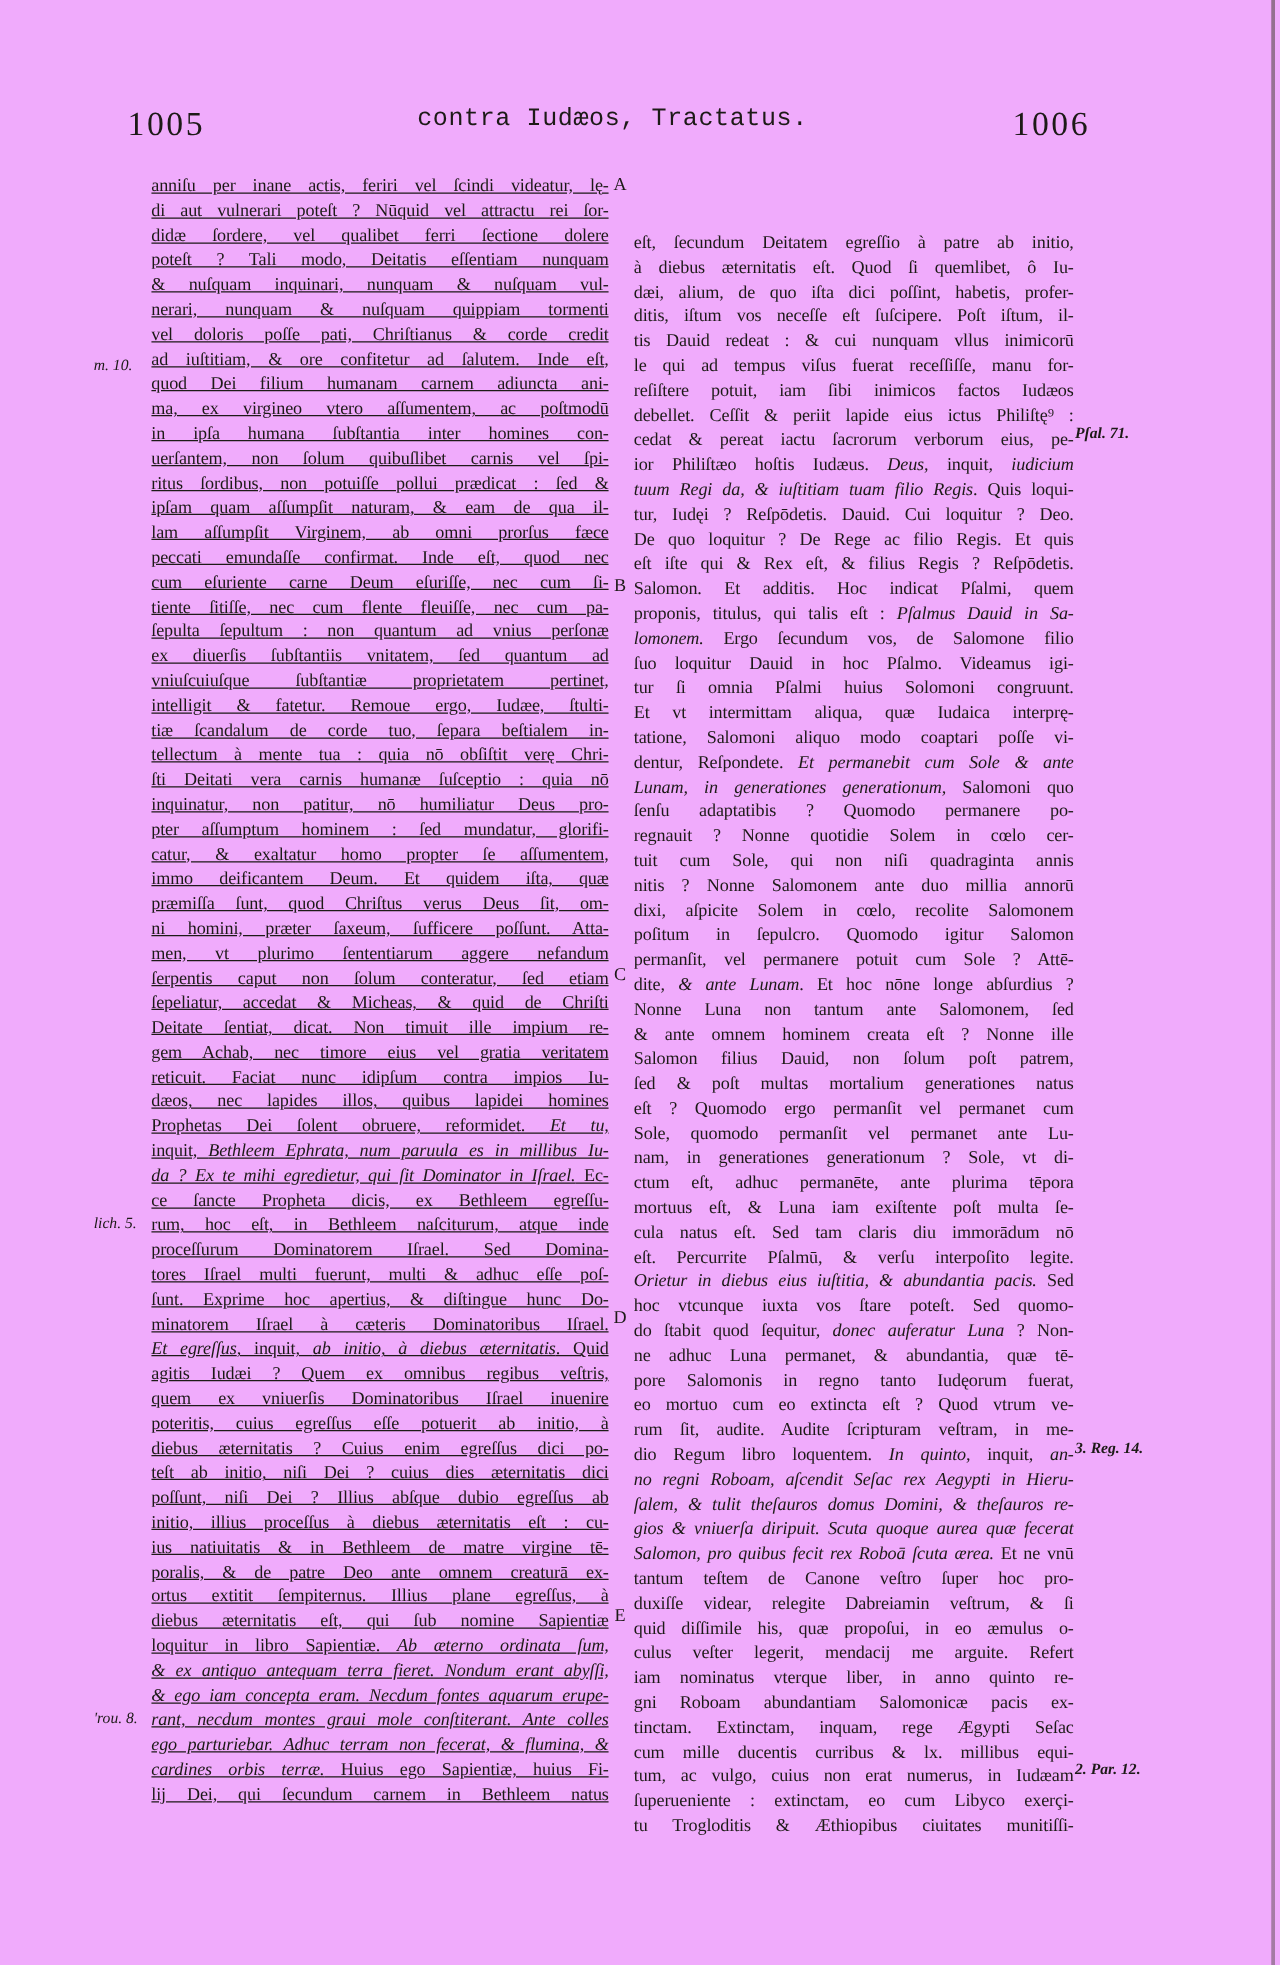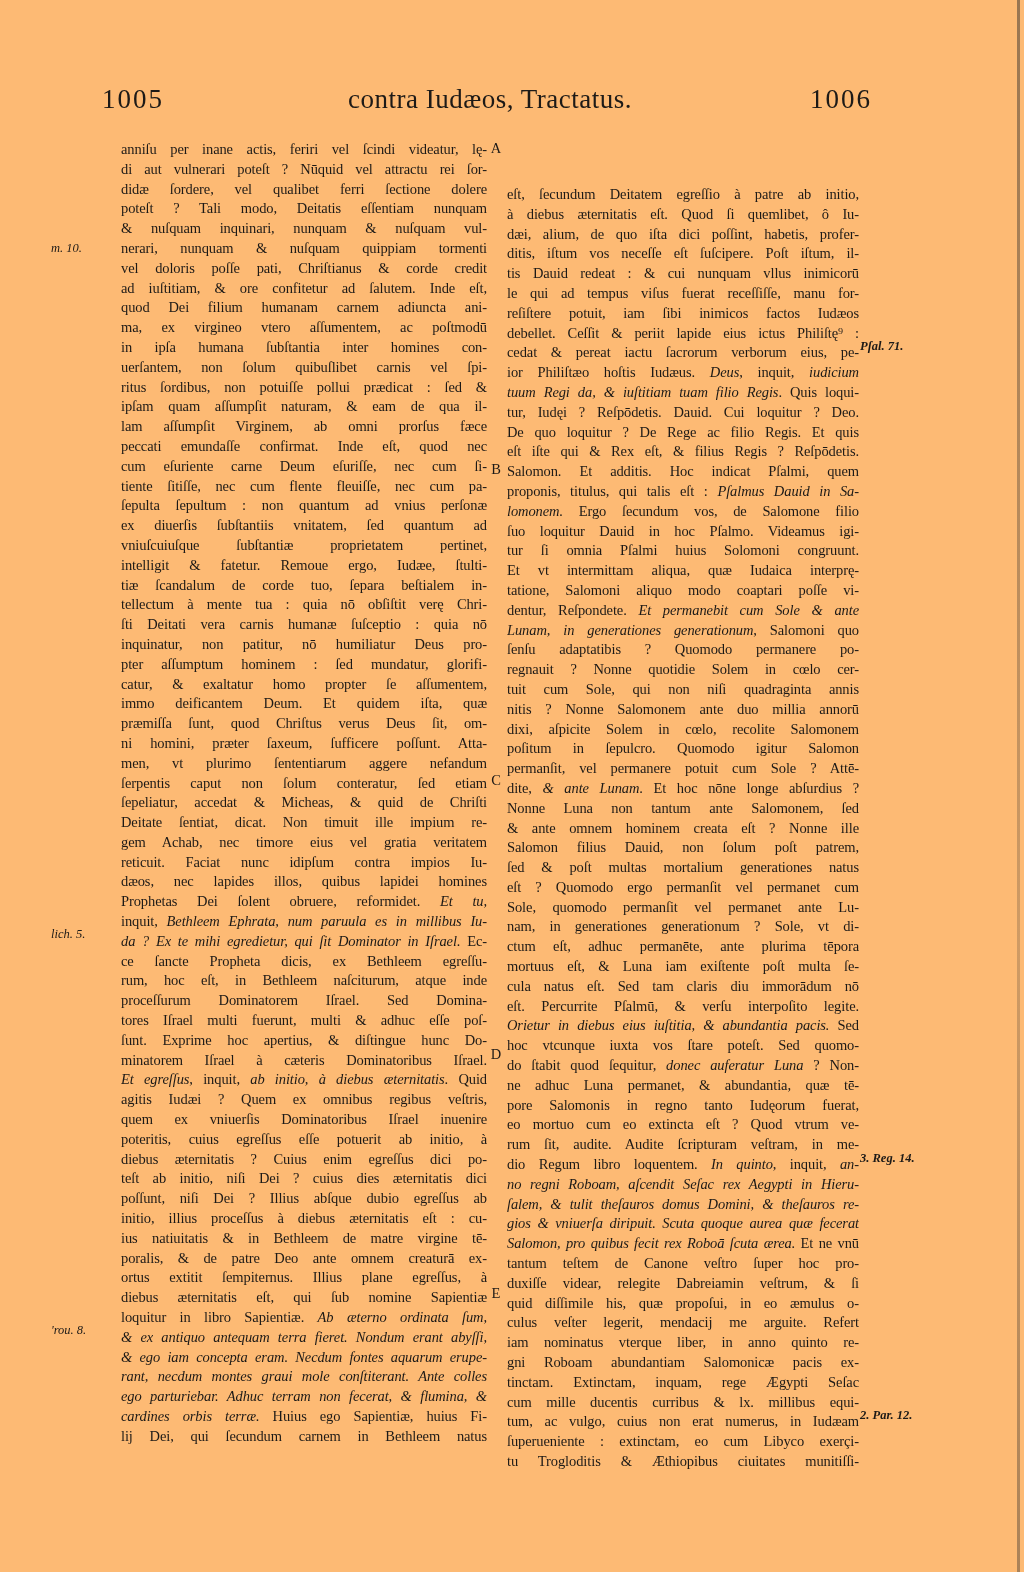--- a/index.html
+++ b/index.html
@@ -1,42 +1,42 @@
 <!DOCTYPE html>
 <html><head>
 <meta charset="utf-8">
 <style>
   html,body{margin:0;padding:0;background:#e9e7e2;}
   .page{
     position:relative;width:1024px;height:1572px;overflow:hidden;
     background:
       radial-gradient(ellipse 120% 100% at 45% 40%, #fcfbf8 60%, #f4f2ec 88%, #ecead f 100%),
       #faf9f5;
-    background-color:#fdba74;
+    background-color:#f0abfc;
     font-family:"Liberation Serif","DejaVu Serif",serif;
     color:#1d1a17;
   }
   .scan-edge{position:absolute;top:0;right:4px;width:3px;height:1572px;
     background:linear-gradient(to bottom, rgba(70,62,54,.55), rgba(70,62,54,.25) 60%, rgba(70,62,54,.45));}
   .header{position:absolute;top:84px;left:0;width:1024px;height:36px;}
   .pagenum{position:absolute;font-size:27px;letter-spacing:2px;}
   .pagenum-left{left:102px;}
   .pagenum-right{left:810px;}
-  .title{position:absolute;left:180px;width:620px;text-align:center;font-size:27px;letter-spacing:.5px;}
+  .title{position:absolute;left:180px;width:620px;text-align:center;font-size:20px;letter-spacing:.5px;font-family:Liberation Mono, monospace;}
   .column{position:absolute;top:140px;}
-  .col-left{left:121px;width:366px;}
+  .col-left{left:121px;width:366px;text-decoration:underline;}
   .col-right{left:507px;width:352px;margin-top:45px;}
   .line{
     height:19.8px;line-height:19.8px;font-size:14.5px;letter-spacing:-0.1px;
     text-align:justify;text-align-last:justify;overflow:hidden;white-space:normal;
   }
   .line .it{font-style:italic;}
   .gutter-letter{position:absolute;left:487px;width:18px;text-align:center;font-size:14.5px;}
   .margin-note{position:absolute;font-size:12.5px;font-style:italic;line-height:15px;white-space:nowrap;}
-  .left-note{left:51px;width:52px;}
+  .left-note{left:75px;width:52px;margin-top:44px;}
   .right-note{left:860px;width:95px;font-weight:bold;}
 </style>
 </head>
 <body>
 
 <div class="page">
 
   <div class="header">
     <span class="pagenum pagenum-left">1005</span>
     <span class="title">contra Iudæos, Tractatus.</span>

